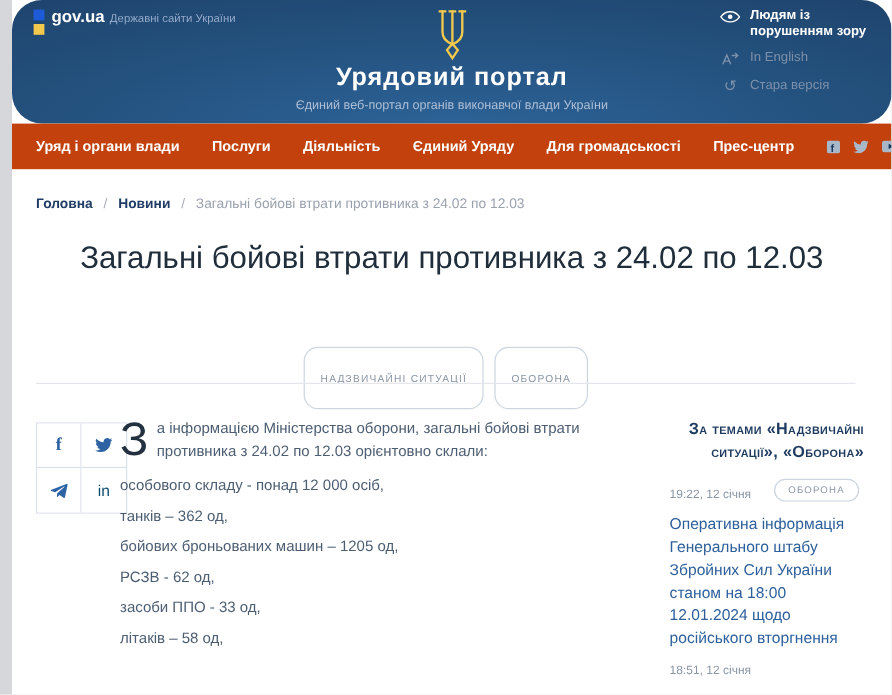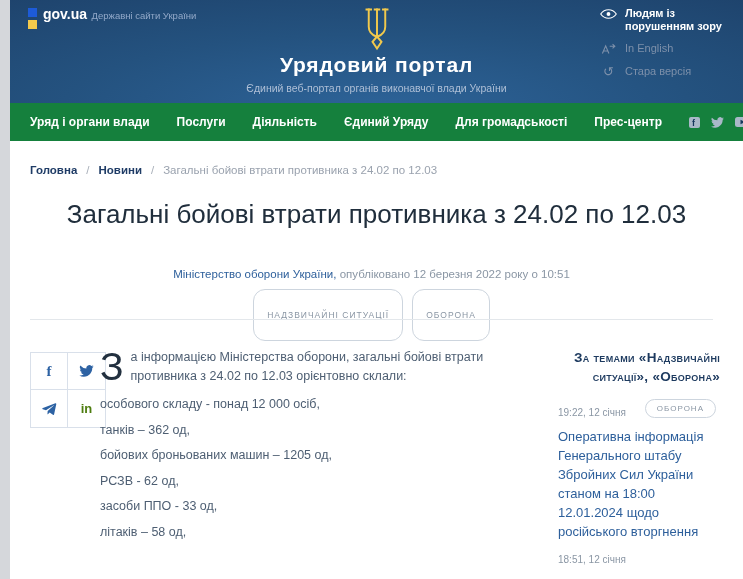--- a/index.html
+++ b/index.html
@@ -3,42 +3,42 @@
 <meta charset="utf-8">
 <style>
   html,body{margin:0;padding:0;background:#e9eaec;}
   *{box-sizing:border-box;}
   .page{position:relative;width:743px;height:579px;background:#ffffff;overflow:hidden;
         font-family:"Liberation Sans",sans-serif;}
   .edge-strip{position:absolute;left:0;top:0;width:10px;height:579px;background:#d5d7db;z-index:9;}
 
   
   .hero{position:absolute;left:10px;top:0;right:0;height:103px;
-        background:radial-gradient(95% 160% at 50% 105%, #2d6398 0%, #24527f 45%, #1c3e66 100%);}
+        background:radial-gradient(95% 160% at 50% 105%, #2d6398 0%, #24527f 45%, #1c3e66 100%);border-radius:25px;}
   .govua{position:absolute;left:18px;top:5px;display:flex;gap:6px;cursor:pointer;text-decoration:none;}
   .flag{display:flex;flex-direction:column;gap:3px;padding-top:3px;}
   .sq{width:9px;height:9px;display:block;}
   .sq.blue{background:#1d5bd8;}
   .sq.yellow{background:#f2c94c;}
   .govua-name{color:#fff;font-weight:bold;font-size:14px;line-height:15px;}
   .govua-tag{color:#93a9c9;font-size:9.5px;margin-top:3px;}
   .trident{position:absolute;left:50%;top:6px;transform:translateX(-50%);}
   .hero-title{position:absolute;left:0;right:0;top:53px;text-align:center;color:#fff;
               font-size:21px;font-weight:bold;letter-spacing:0.8px;}
   .hero-sub{position:absolute;left:0;right:0;top:82px;text-align:center;color:#aebfd6;font-size:10.5px;}
   .hero-links{position:absolute;left:590px;top:7px;width:145px;display:flex;flex-direction:column;gap:9px;}
   .hl{display:flex;gap:8px;align-items:flex-start;text-decoration:none;cursor:pointer;}
   .hl-icon{flex:0 0 17px;display:flex;justify-content:center;margin-top:1px;color:#7d90aa;}
   .hl-text{font-size:11px;line-height:13px;}
   .hl.white .hl-text{color:#ffffff;font-weight:bold;}
   .hl.gray .hl-text{color:#7d90aa;}
   .hist-glyph{font-size:13px;line-height:12px;color:#7d90aa;}
 
   
-  .nav{position:absolute;left:10px;top:103px;right:0;height:38px;background:#15803d;
+  .nav{position:absolute;left:10px;top:103px;right:0;height:38px;background:#c2410c;
        display:flex;align-items:center;padding:0 18px 0 20px;}
   .nav-item{color:#fff;font-size:12px;font-weight:bold;text-decoration:none;margin-right:27px;cursor:pointer;white-space:nowrap;}
   .nav-right{margin-left:auto;display:flex;align-items:center;gap:11px;}
   .soc{display:flex;align-items:center;cursor:pointer;}
 
   
   .breadcrumb{position:absolute;left:30px;top:164px;font-size:11.5px;display:flex;gap:9px;align-items:center;}
   .bc-link{color:#1f3c66;text-decoration:none;font-weight:bold;cursor:pointer;}
   .bc-sep{color:#a7aeb8;}
   .bc-current{color:#9aa2ae;}
@@ -56,21 +56,21 @@
 
   
   .share{position:absolute;left:30px;top:352px;display:grid;grid-template-columns:37px 37px;
          grid-auto-rows:37px;border:1px solid #d9e0ea;}
   .share-btn{display:flex;align-items:center;justify-content:center;background:#fff;cursor:pointer;
              border:0;outline:none;padding:0;}
   .share-btn:nth-child(1){border-right:1px solid #d9e0ea;border-bottom:1px solid #d9e0ea;}
   .share-btn:nth-child(2){border-bottom:1px solid #d9e0ea;}
   .share-btn:nth-child(3){border-right:1px solid #d9e0ea;}
   .sh-f{color:#2d62a3;font-size:15px;font-weight:bold;font-family:"Liberation Serif",serif;}
-  .sh-in{color:#4d7c0f;font-size:13px;font-weight:bold;}
+  .sh-in{color:#0c4a6e;font-size:13px;font-weight:normal;}
 
   
   .article-body{position:absolute;left:100px;top:348px;width:438px;color:#4d5e72;}
   .lead{margin:0 0 12px 0;font-size:12.5px;line-height:19px;}
   .dropcap{float:left;font-size:39px;line-height:34px;font-weight:500;color:#22303f;margin:2px 7px 0 0;}
   .loss{margin:0 0 12px 0;font-size:12.5px;line-height:13.5px;clear:left;}
 
   
   .sidebar{position:absolute;left:558px;top:348px;width:162px;}
   .sb-heading{margin:0 0 6px 0;font-size:13.5px;line-height:19px;color:#1d3a5f;
@@ -171,24 +171,20 @@
 
   <div class="breadcrumb">
     <a class="bc-link">Головна</a>
     <span class="bc-sep">/</span>
     <a class="bc-link">Новини</a>
     <span class="bc-sep">/</span>
     <span class="bc-current">Загальні бойові втрати противника з 24.02 по 12.03</span>
   </div>
 
   <h1 class="article-title">Загальні бойові втрати противника з 24.02 по 12.03</h1>
-  <div class="byline">
-    <a class="byline-link">Міністерство оборони України,</a>
-    <span class="byline-rest"> опубліковано 12 березня 2022 року о 10:51</span>
-  </div>
   <div class="article-tags">
     <span class="pill">НАДЗВИЧАЙНІ СИТУАЦІЇ</span>
     <span class="pill">ОБОРОНА</span>
   </div>
   <div class="divider"></div>
 
   <div class="share">
     <button class="share-btn">
       <span class="sh-f">f</span>
     </button>

